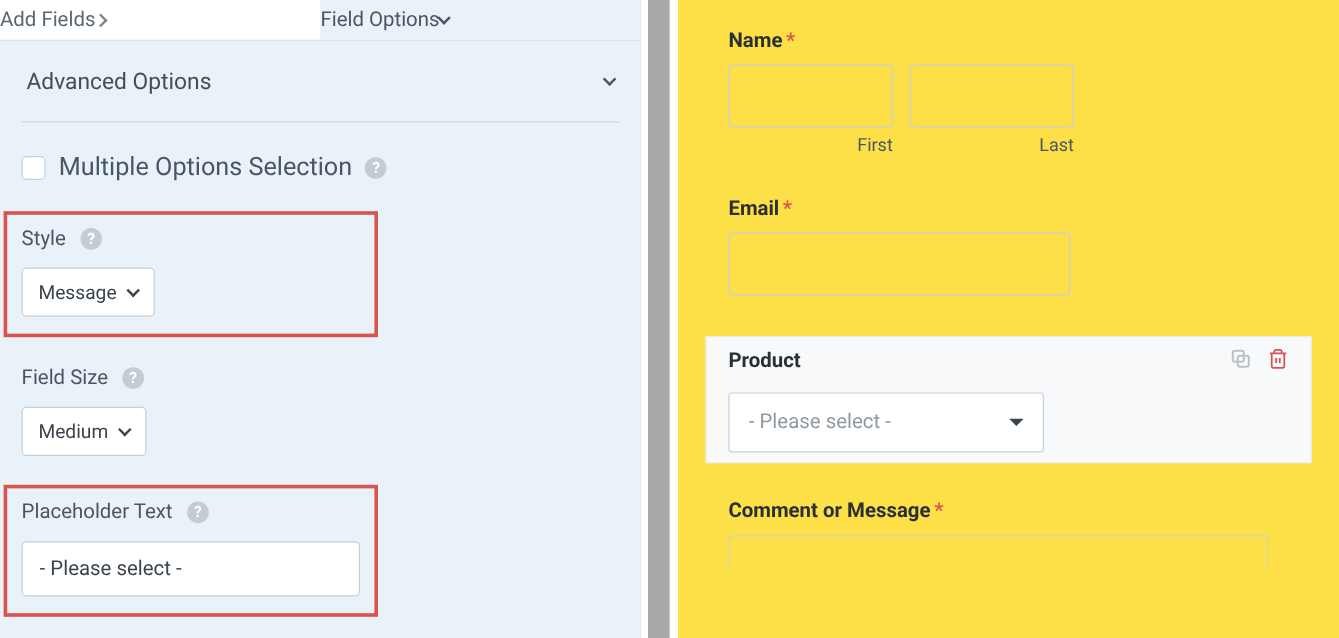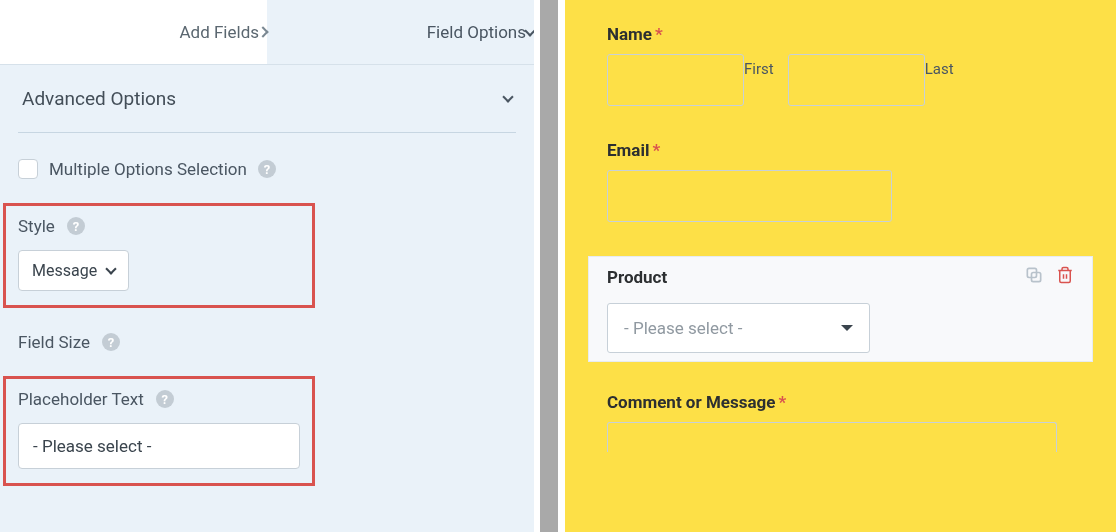--- a/index.html
+++ b/index.html
@@ -24,21 +24,21 @@
     }
     .tabs {
       display: flex;
       height: 65px;
       border-bottom: 1px solid #d6e1ea;
     }
     .tab {
       flex: 1;
       display: flex;
       align-items: center;
-      justify-content: flex-end;
+      justify-content: flex-start;
       font-size: 17px;
       color: #5b6770;
       cursor: pointer;
     }
     .tab.inactive {
       background: #ffffff;
     }
     .tab.active {
       background: #eaf2f9;
       color: #4a5662;
@@ -81,21 +81,21 @@
       margin-top: 26px;
     }
     .checkbox {
       width: 20px;
       height: 20px;
       border: 1px solid #c7d0d8;
       border-radius: 4px;
       background: #fff;
     }
     .opt-label {
-      font-size: 17px;
+      font-size: 21px;
       color: #4a5662;
     }
     .help-icon {
       width: 18px;
       height: 18px;
       border-radius: 50%;
       background: #c3ccd4;
       color: #fff;
       font-size: 13px;
       font-weight: bold;
@@ -176,21 +176,21 @@
     .req {
       color: #d9534f;
       margin-left: 3px;
     }
     .name-inputs {
       display: flex;
       gap: 14px;
     }
     .name-col {
       display: flex;
-      flex-direction: row;
+      flex-direction: column;
       text-align: right;
     }
     .sm-input {
       width: 137px;
       height: 52px;
       border: 1px solid #c7d0d8;
       border-radius: 3px;
     }
     .sub-label {
       font-size: 15px;
@@ -284,20 +284,24 @@
       <div class="select-box">
         <span>Message</span>
         <span class="chev-down"></span>
       </div>
     </div>
 
     <div class="control-block">
       <div class="control-label-row">
         <span class="control-label">Field Size</span>
         <span class="help-icon">?</span>
+      </div>
+      <div class="select-box">
+        <span>Medium</span>
+        <span class="chev-down"></span>
       </div>
     </div>
 
     <div class="control-block highlighted">
       <div class="control-label-row">
         <span class="control-label">Placeholder Text</span>
         <span class="help-icon">?</span>
       </div>
       <input type="text" class="text-input" value="- Please select -" style="">
     </div>

